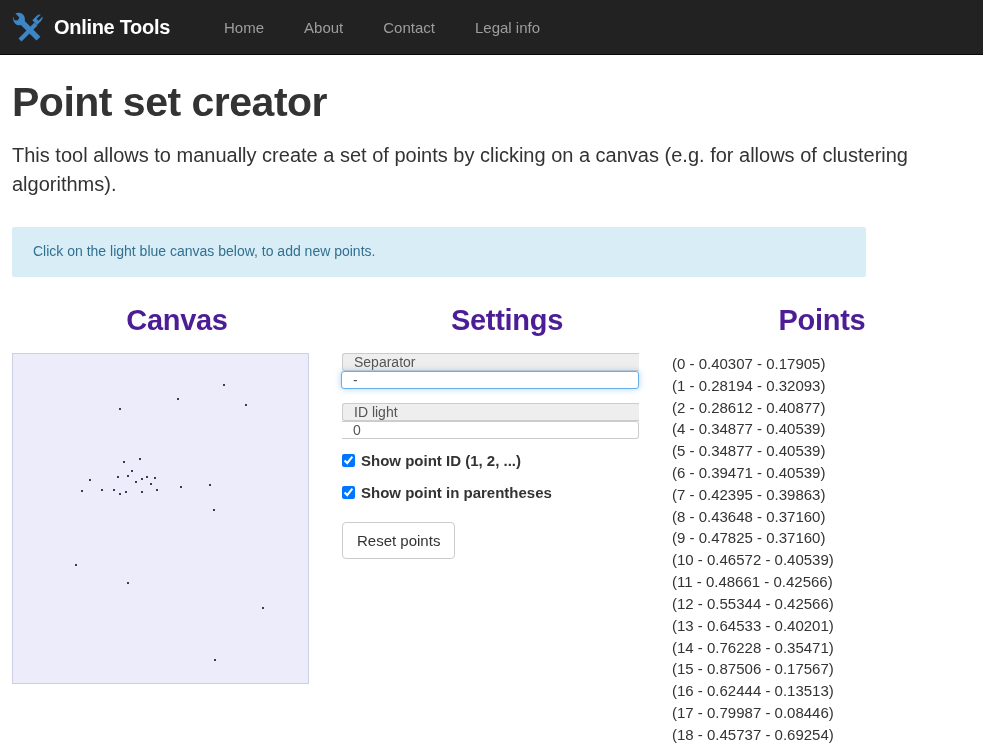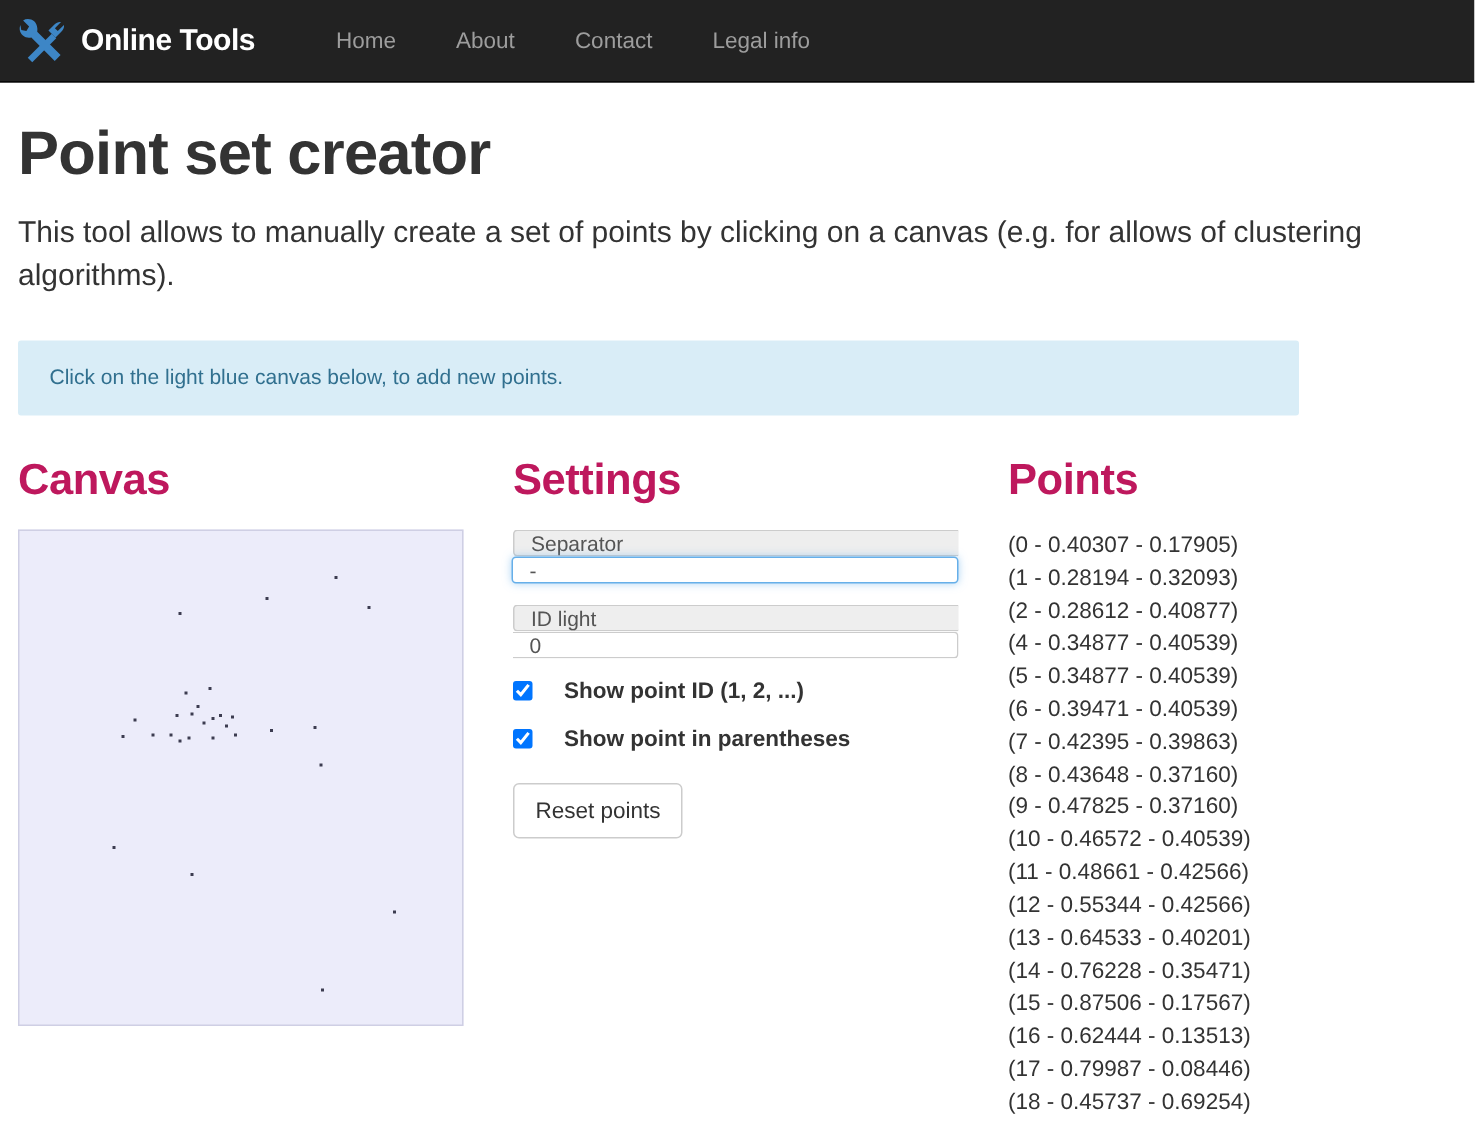--- a/index.html
+++ b/index.html
@@ -94,24 +94,25 @@
     display: flex;
     margin-top: 28px;
   }
   .col-canvas { width: 330px; flex: 0 0 330px; }
   .col-settings { width: 330px; flex: 0 0 330px; }
   .col-points { width: 300px; flex: 0 0 300px; }
 
   h2.section-title {
     font-size: 29px;
     font-weight: bold;
-    color: #be185d;
+    color: #4c1d95;
     margin: 0 0 16px 0;
     line-height: 1.1;
     letter-spacing: -0.3px;
+    text-align: center;
   }
 
   
   .canvas-box {
     position: relative;
     width: 297px;
     height: 331px;
     background: #ececfa;
     border: 1px solid #cfcfe4;
     cursor: crosshair;
@@ -161,21 +162,21 @@
     border: 1px solid #66afe9;
     border-left: 1px solid #66afe9;
     box-shadow: 0 0 6px rgba(102,175,233,0.55);
     border-radius: 3px;
     margin-left: -1px;
   }
 
   .checkbox-row {
     display: flex;
     align-items: center;
-    gap: 21px;
+    gap: 6px;
     margin-bottom: 17px;
     margin-top: 2px;
   }
   .checkbox-row input[type="checkbox"] { margin: 0; width: 13px; height: 13px; }
   .checkbox-label {
     font-size: 15px;
     font-weight: bold;
     color: #333333;
     line-height: 1;
   }

